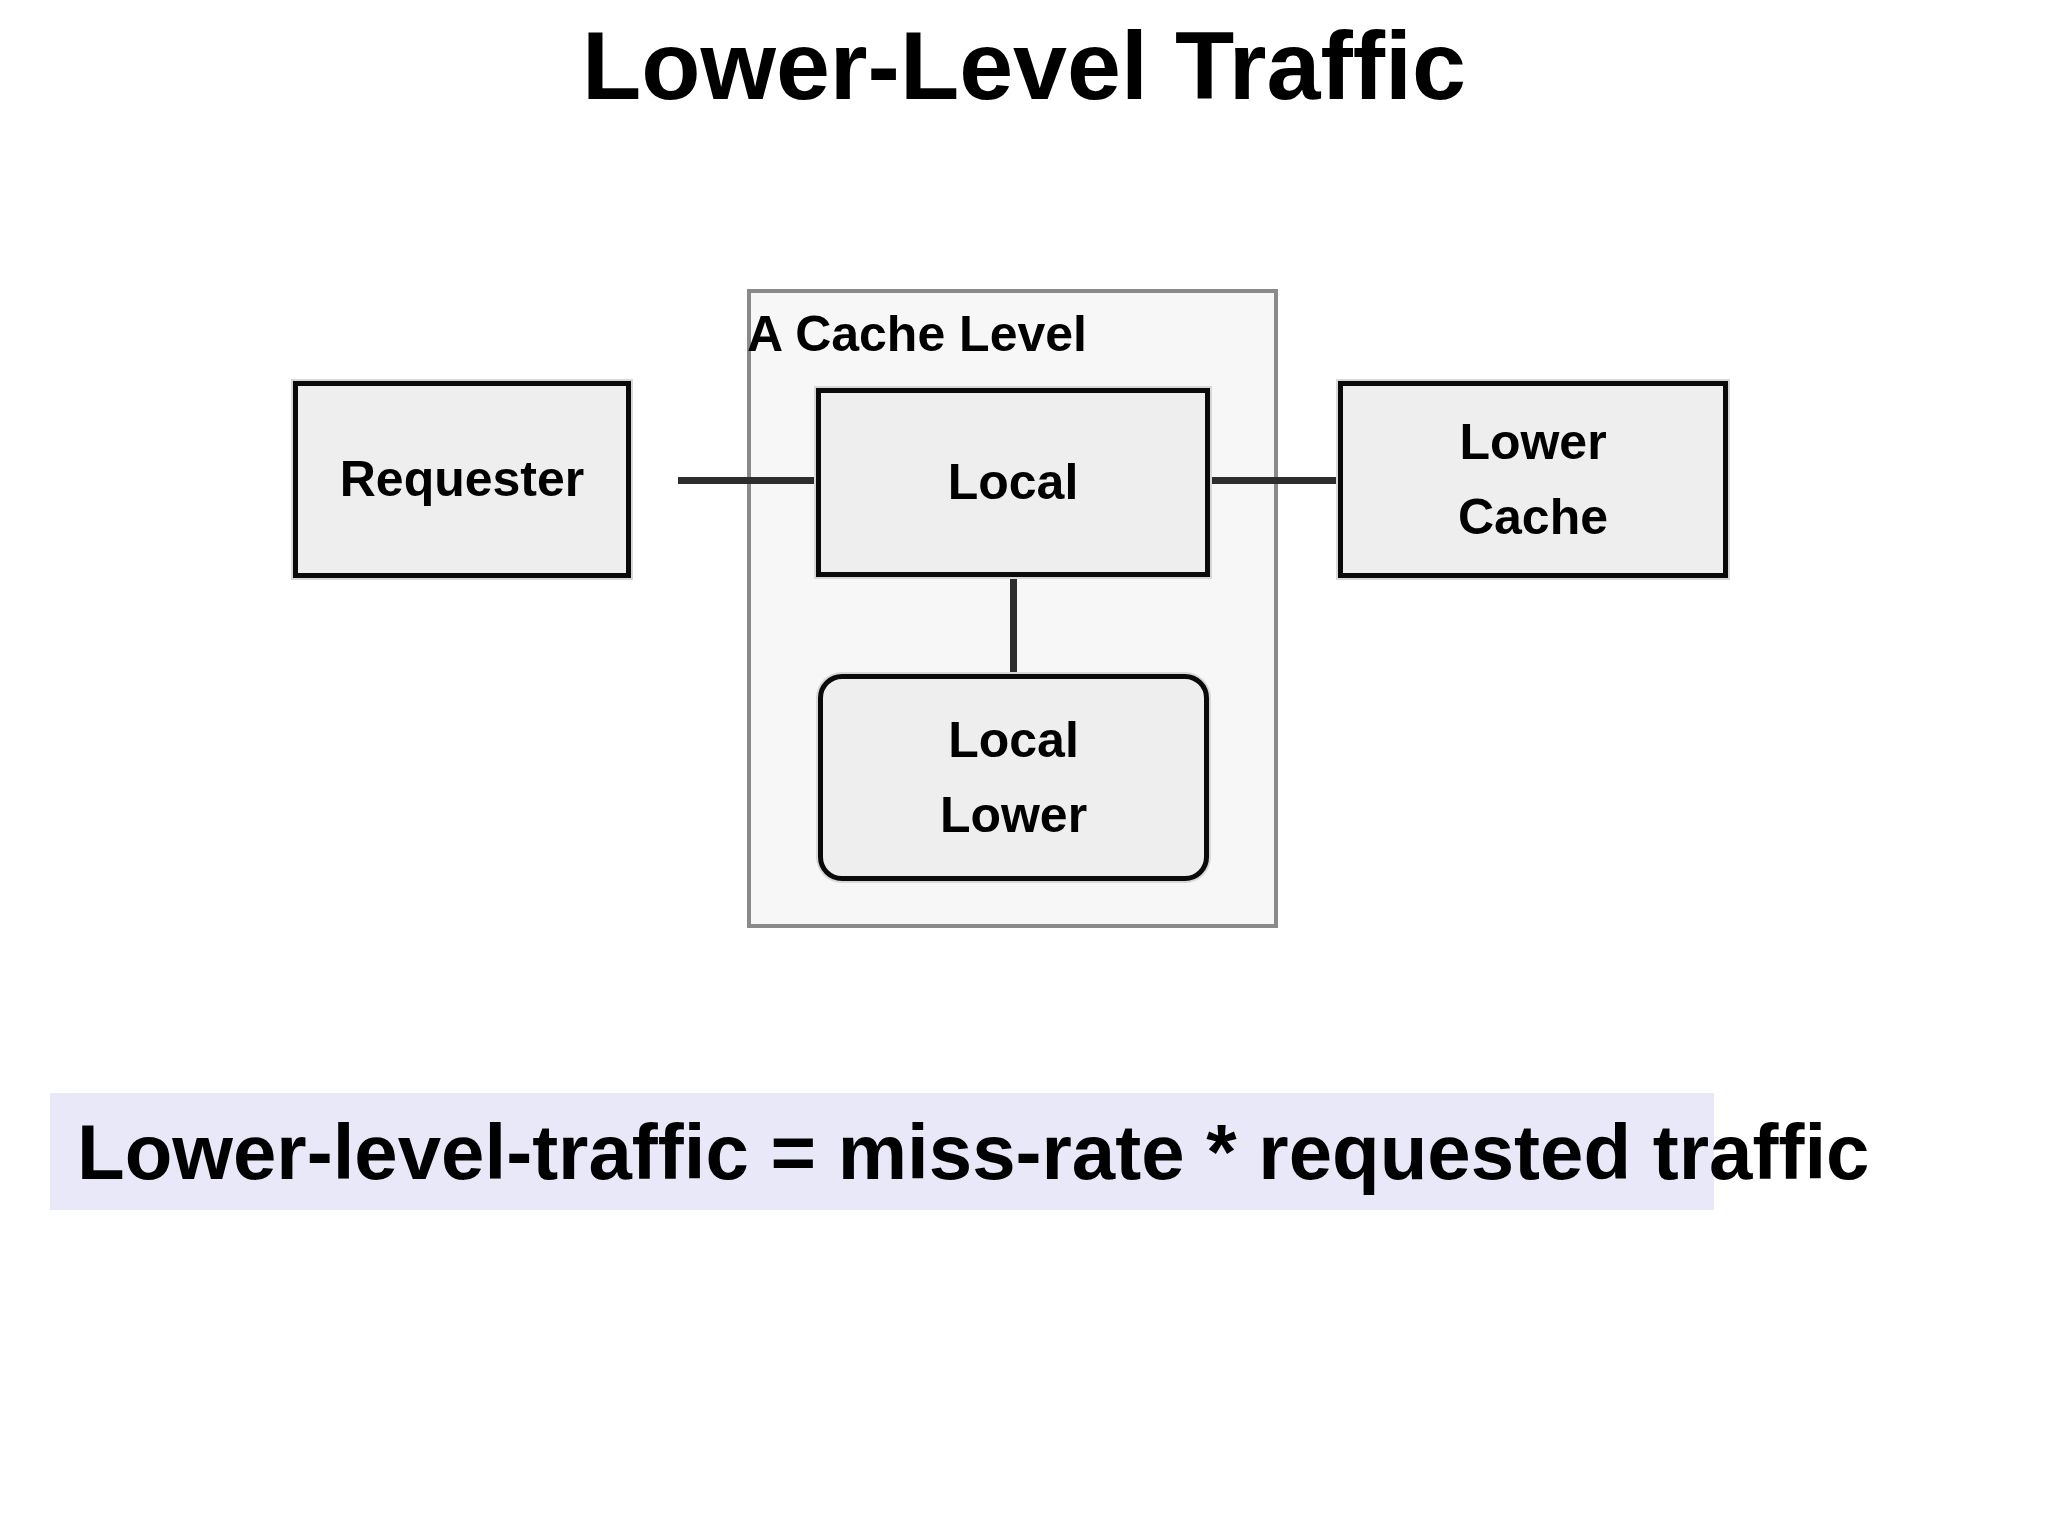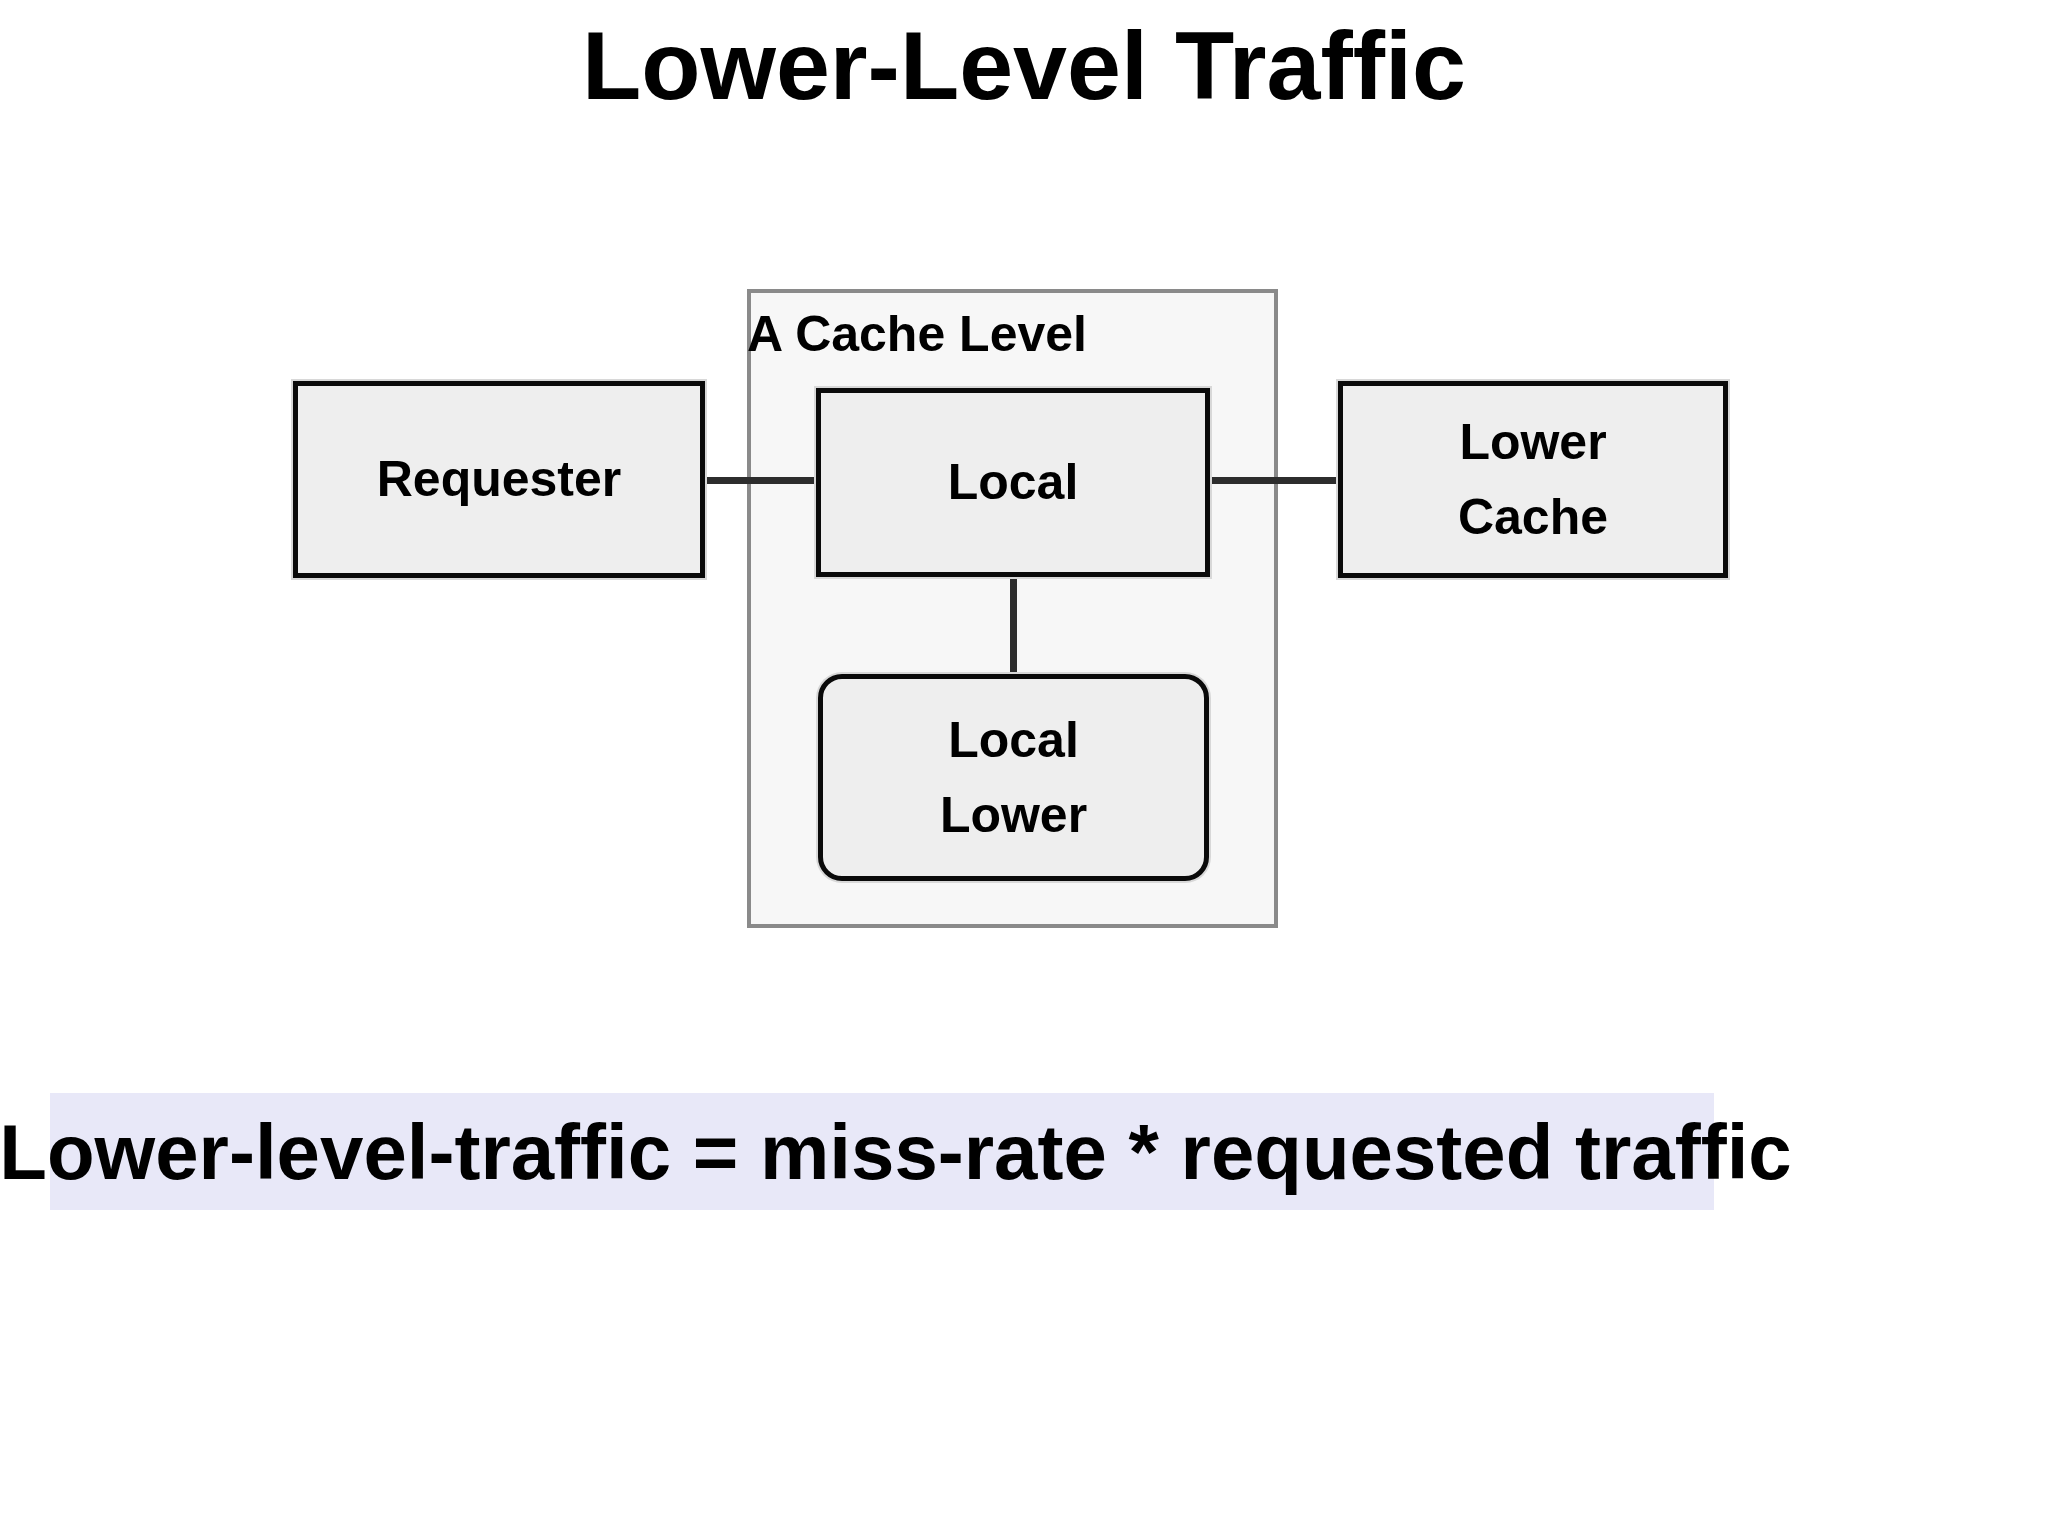--- a/index.html
+++ b/index.html
@@ -61,21 +61,21 @@
     display: flex;
     flex-direction: column;
     align-items: center;
     justify-content: center;
     text-align: center;
     font-size: 50px;
     font-weight: bold;
     line-height: 1.5;
     white-space: nowrap;
   }
-  .node-requester   { left: 293px;  top: 381px; width: 412px; height: 197px; }
+  .node-requester   { left: 293px;  top: 381px; width: 338px; height: 197px; }
   .node-cache-ctrl  { left: 816px;  top: 388px; width: 394px; height: 189px; }
   .node-lower-level { left: 1338px; top: 381px; width: 390px; height: 197px; }
   .node-local-store { left: 818px;  top: 674px; width: 391px; height: 207px; border-radius: 24px; }
   
   .connector {
     position: absolute;
     background: var(--c-connector, #2d2d2d);
   }
   .conn-req-ctrl  { left: 678px;  top: 477px; width: 140px; height: 7px; }
   .conn-ctrl-low  { left: 1208px; top: 477px; width: 132px; height: 7px; }
@@ -85,21 +85,20 @@
     position: absolute;
     left: 50px;
     top: 1093px;
     width: 1664px;
     height: 117px;
     box-sizing: border-box;
     background: var(--c-formula_bg, #e8e8f8);
     display: flex;
     align-items: center;
     padding-left: 27px;
-    justify-content: center;
   }
   .formula-text {
     font-size: 78px;
     font-weight: bold;
     line-height: 1;
     white-space: nowrap;
     color: var(--c-text, #000);
   }
 </style>
 </head>

